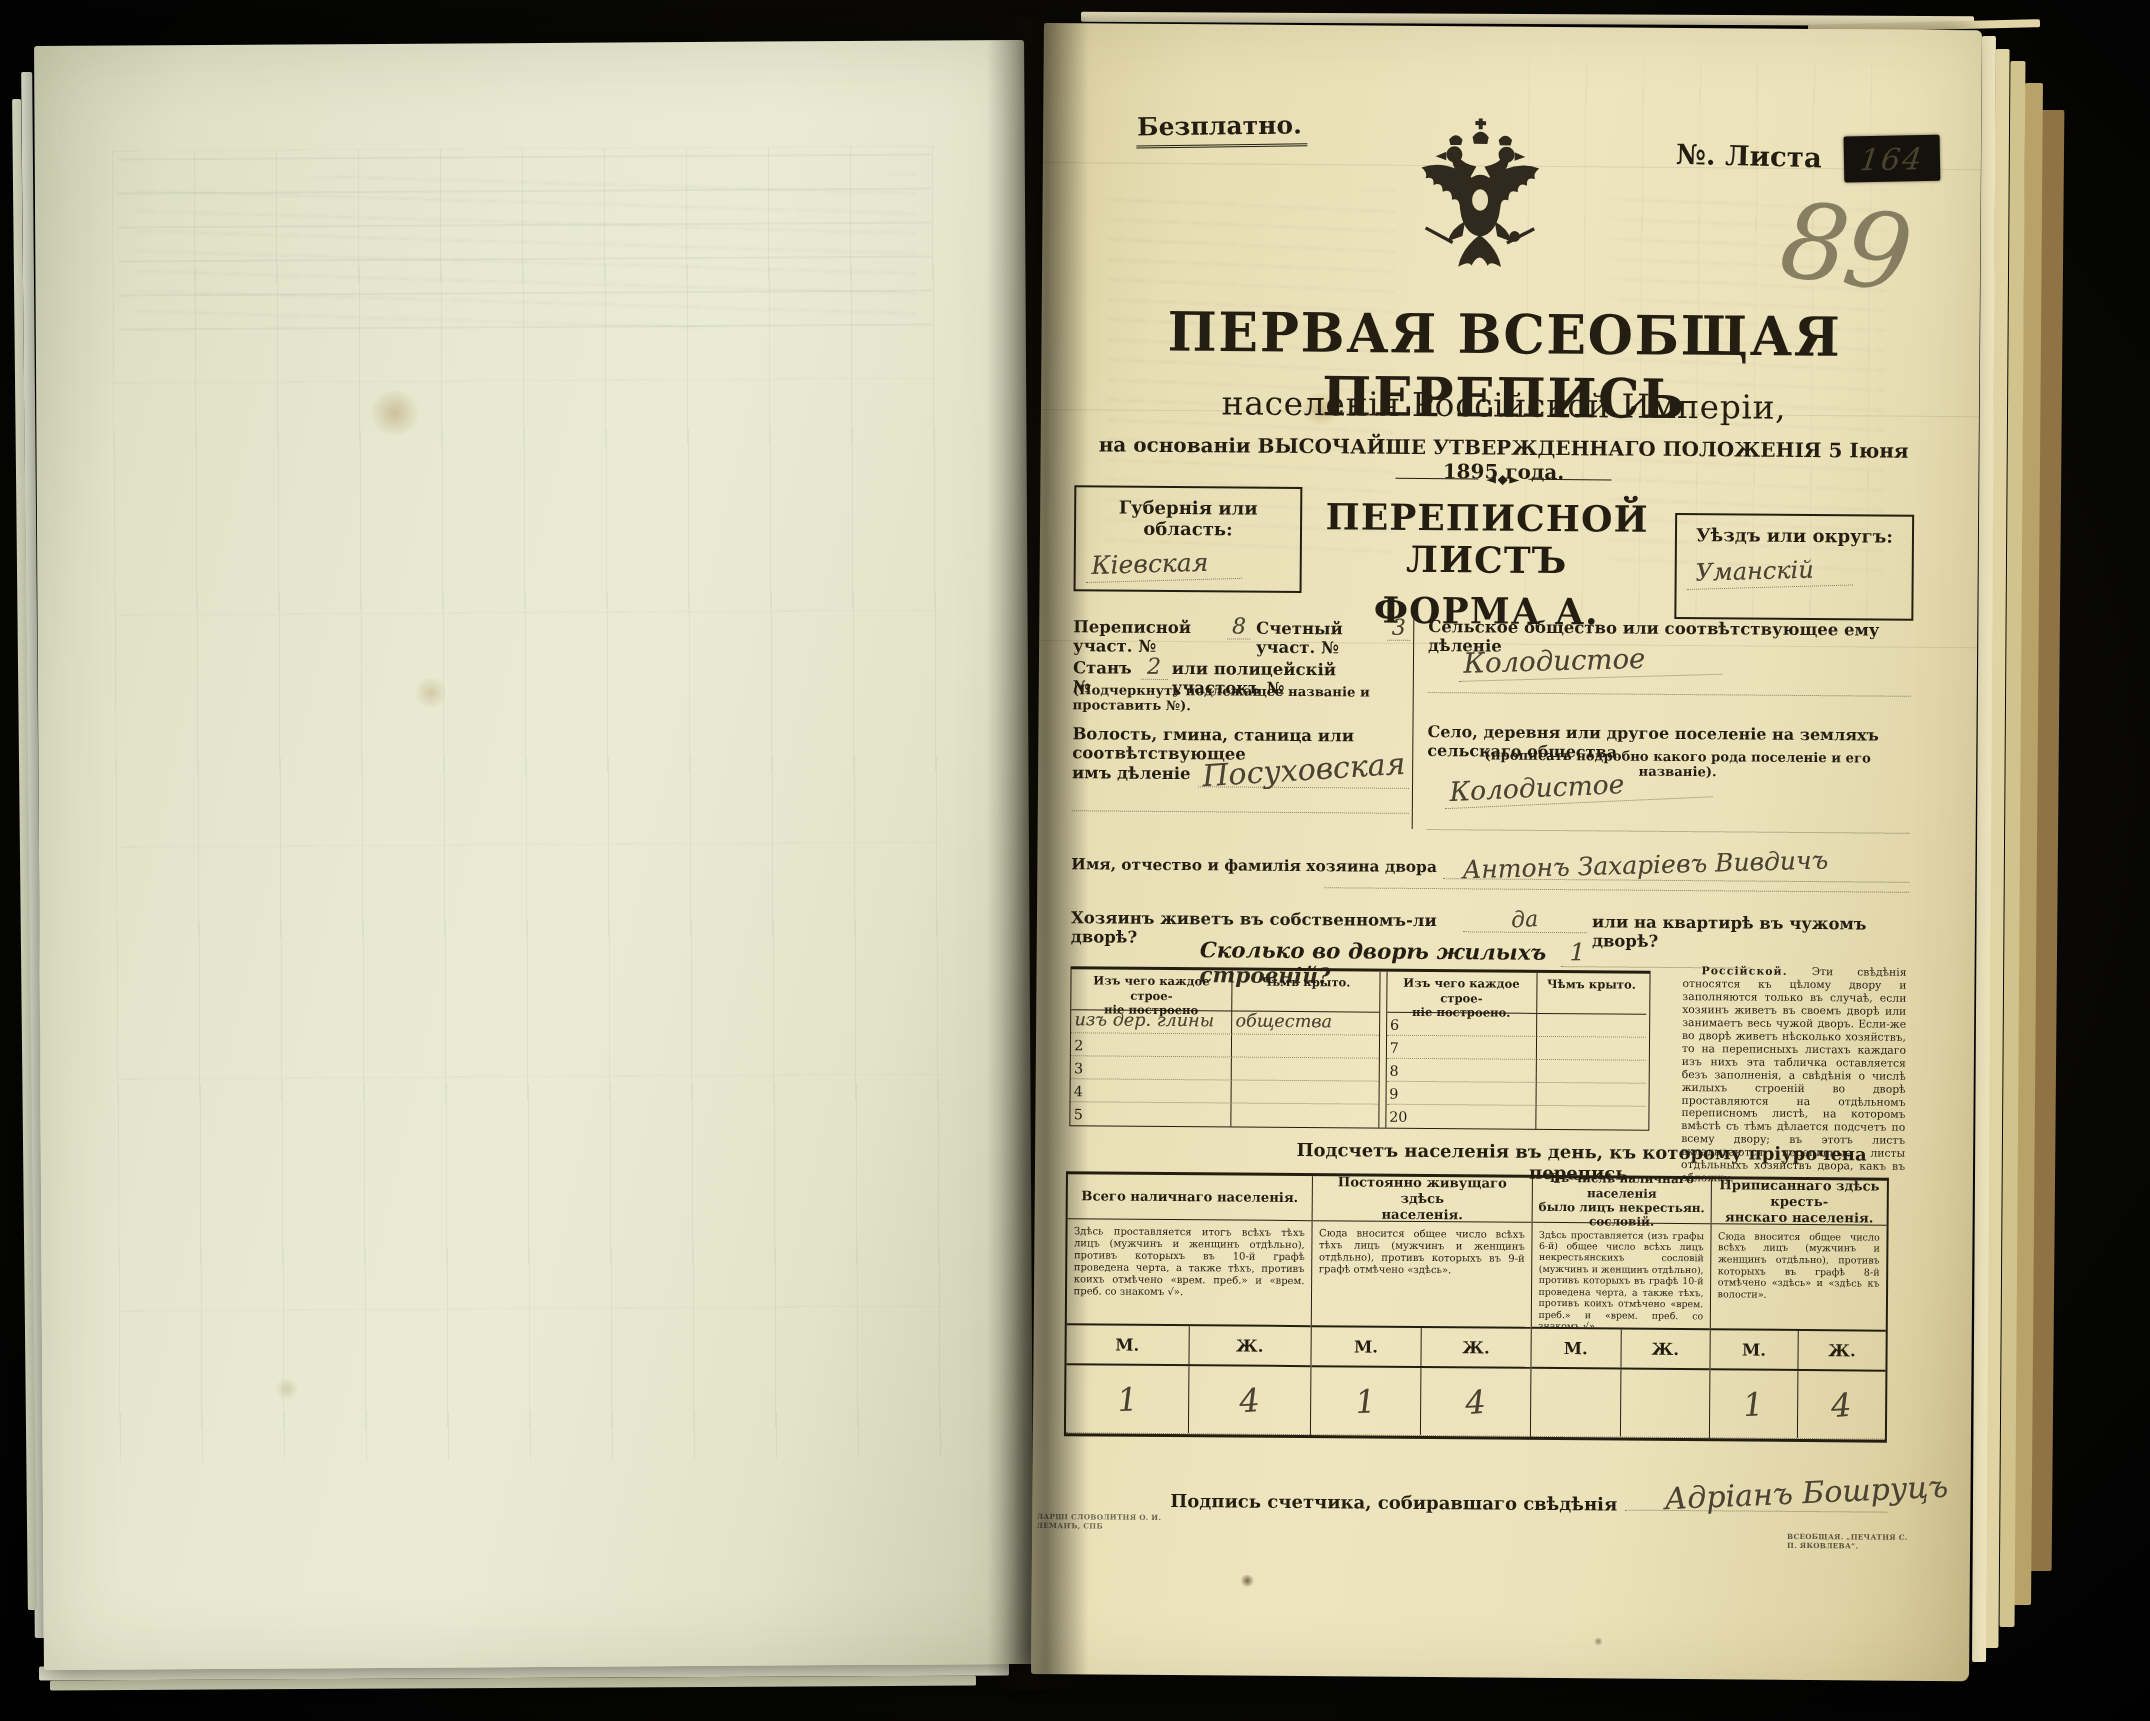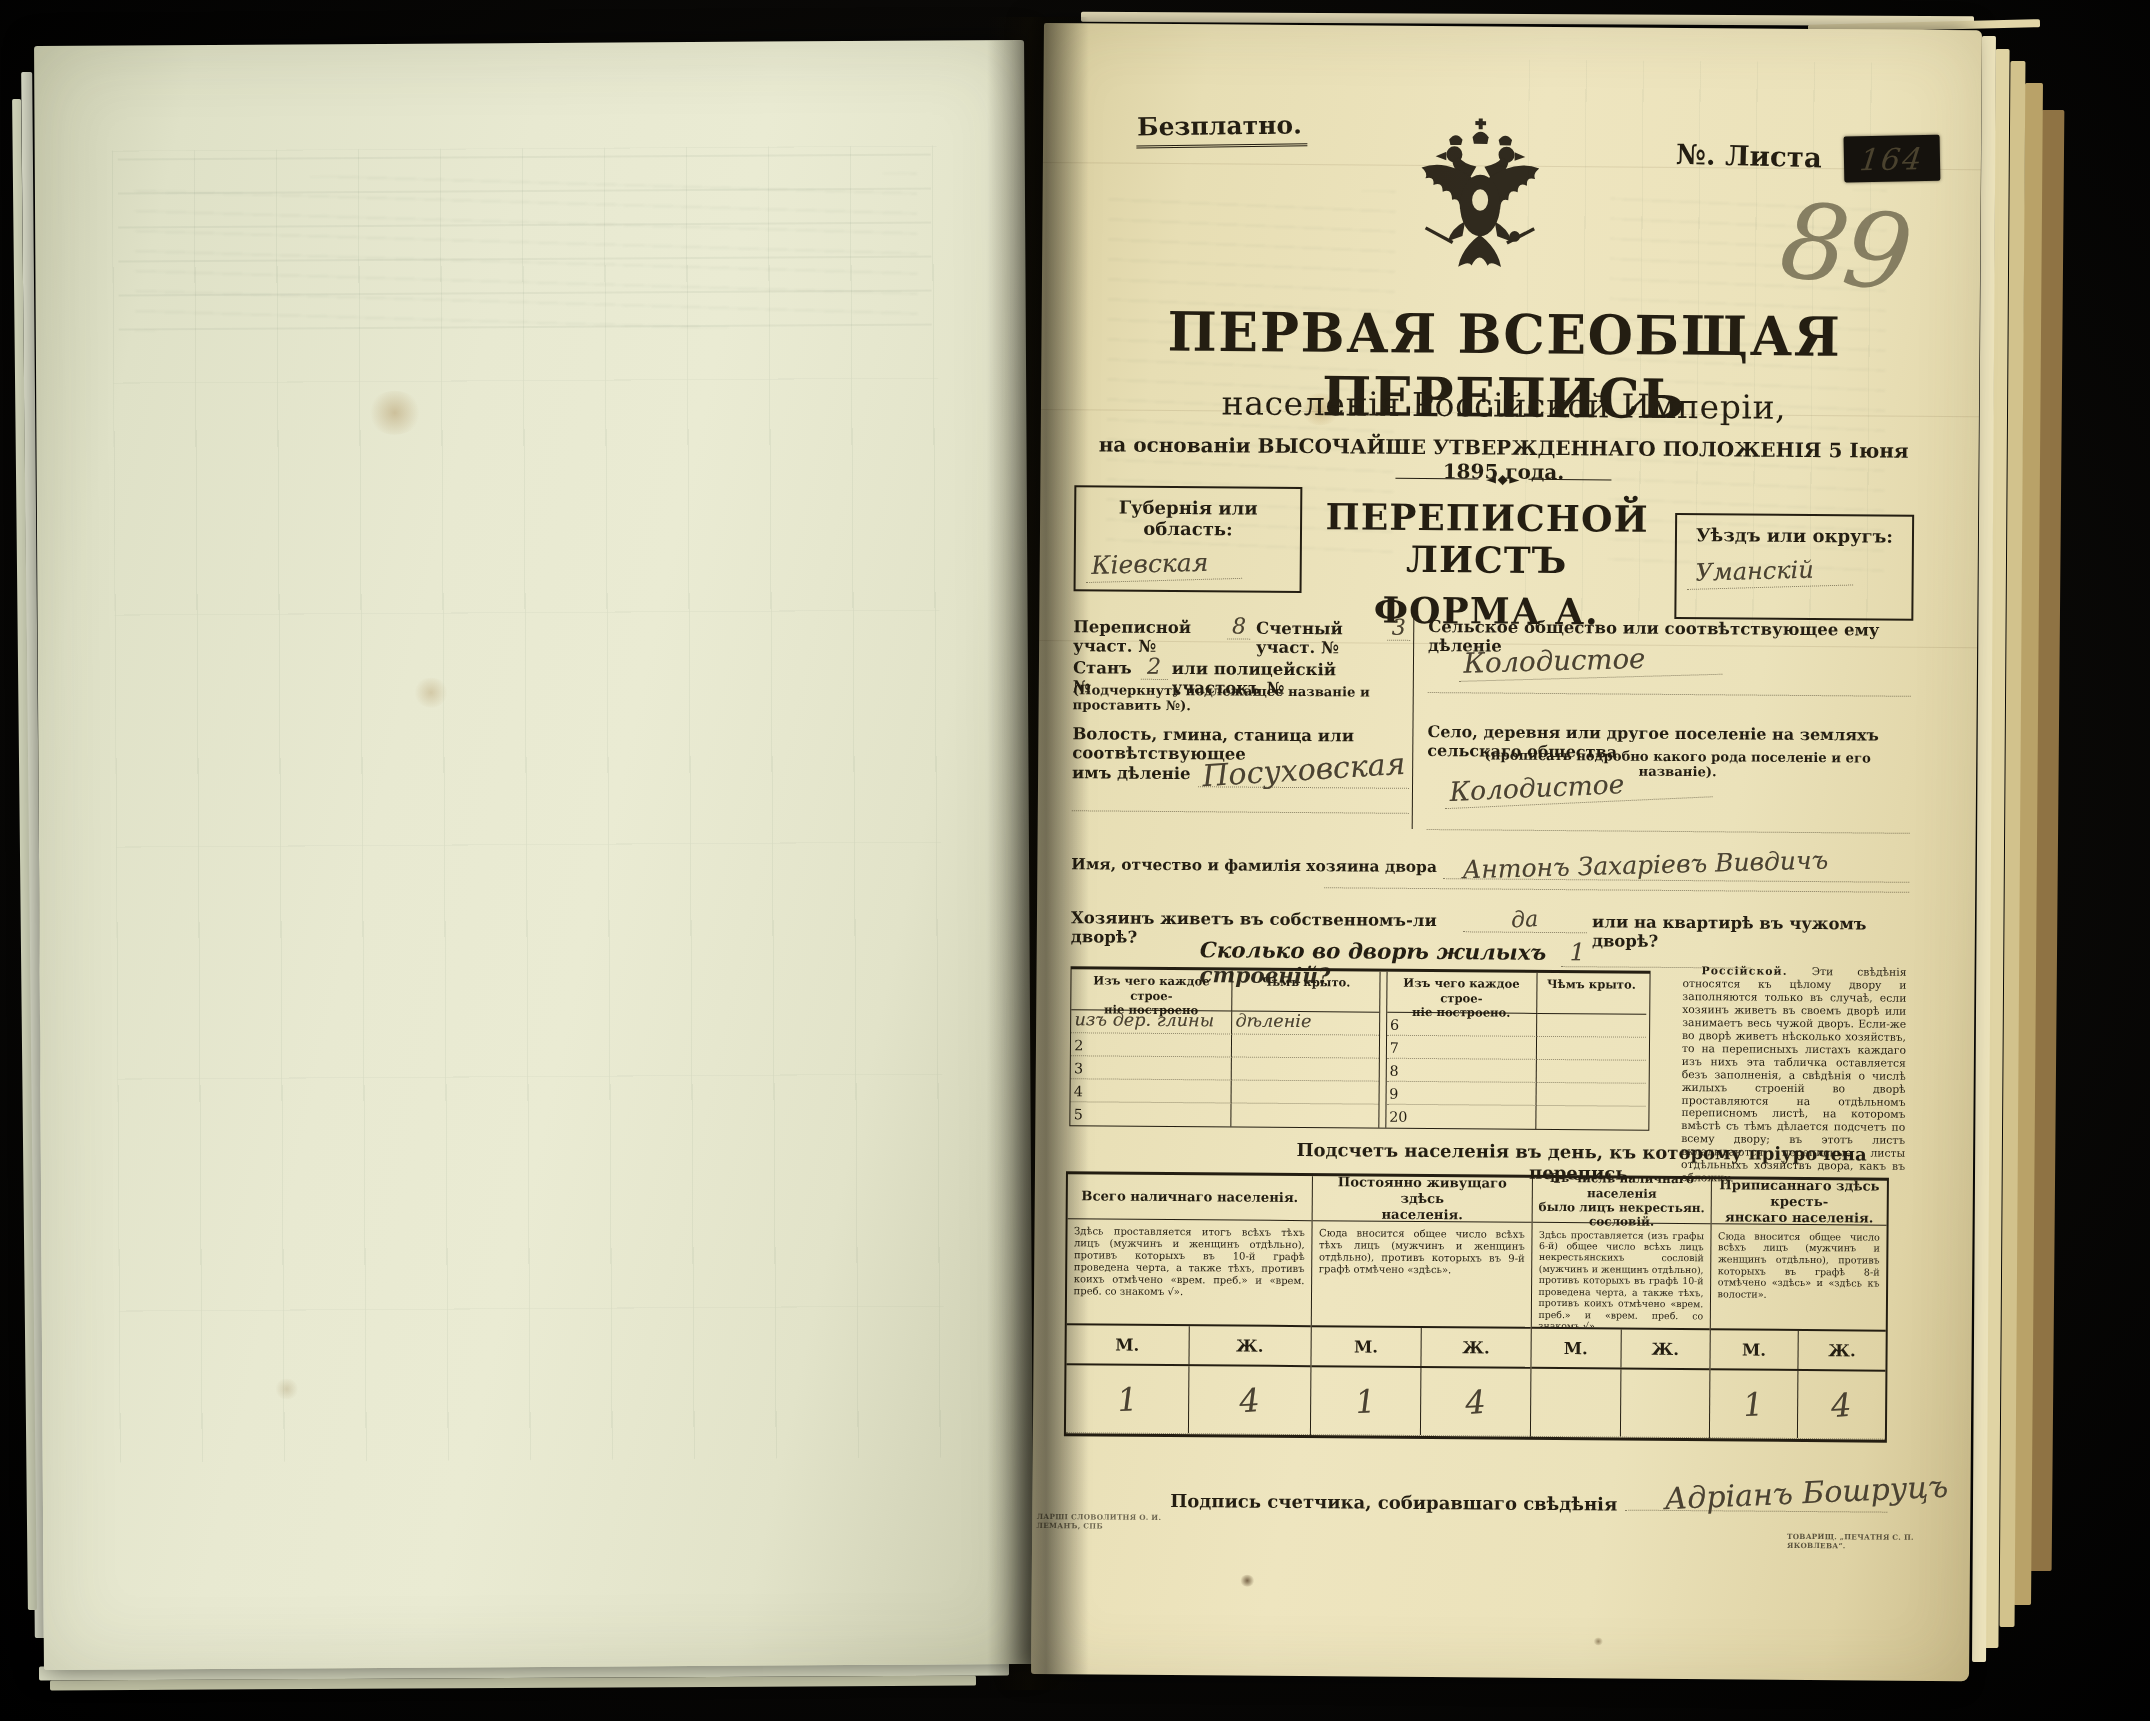--- a/index.html
+++ b/index.html
@@ -251,21 +251,21 @@
       <span class="hwcell" style="width:243px;text-align:left;padding-left:8.8px;"><span class="hw" style="font-size:24px;">1</span></span>
     </div>
 
     <div class="bt">
       <div class="bt-half bt-left">
         <div class="bt-h bt-vr pre">Изъ чего каждое строе-
 ніе построено</div>
         <div class="bt-h">Чѣмъ крыто.</div>
 
         <div class="bt-c bt-vr"><span></span><span class="hw hw-bld">изъ дер. глины</span></div>
-        <div class="bt-c"><span class="hw hw-bld">дѣленіе</span></div>
+        <div class="bt-c"><span class="hw hw-bld">общества</span></div>
         <div class="bt-c bt-vr"><span>2</span><span class="hw hw-bld"></span></div>
         <div class="bt-c"><span class="hw hw-bld"></span></div>
         <div class="bt-c bt-vr"><span>3</span><span class="hw hw-bld"></span></div>
         <div class="bt-c"><span class="hw hw-bld"></span></div>
         <div class="bt-c bt-vr"><span>4</span><span class="hw hw-bld"></span></div>
         <div class="bt-c"><span class="hw hw-bld"></span></div>
         <div class="bt-c bt-vr bt-last"><span>5</span><span class="hw hw-bld"></span></div>
         <div class="bt-c bt-last"><span class="hw hw-bld"></span></div>
       </div>
       <div class="bt-dr"></div>
@@ -365,18 +365,18 @@
     </div>
 
     <div class="sig">
       <span class="lab">Подпись счетчика, собиравшаго свѣдѣнія</span>
       <span class="sigline">
           <span class="hw">Адріанъ Бошруцъ</span>
         </span>
     </div>
 
     <div class="imprint" style="left:4.4px;top:1489px;width:165px;opacity:.75;">ЛАРШІ СЛОВОЛИТНЯ О. И. ЛЕМАНЪ, СПБ</div>
-    <div class="imprint" style="left:755px;top:1503px;width:127px;opacity:.85;">ТОВАРИЩ. „ПЕЧАТНЯ С. П. ЯКОВЛЕВА“.</div>
+    <div class="imprint" style="left:755px;top:1503px;width:127px;opacity:.85;">ВСЕОБЩАЯ. „ПЕЧАТНЯ С. П. ЯКОВЛЕВА“.</div>
   </div>
 
   <div class="gutter"></div>
 </div>
 
 
 </body></html>

